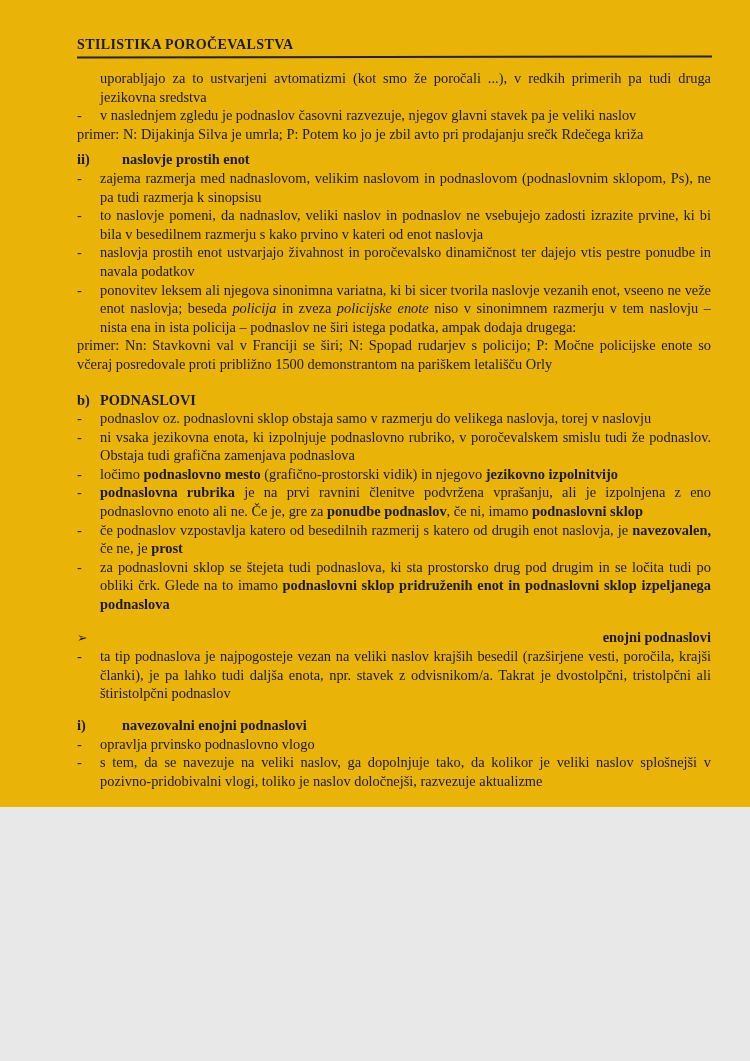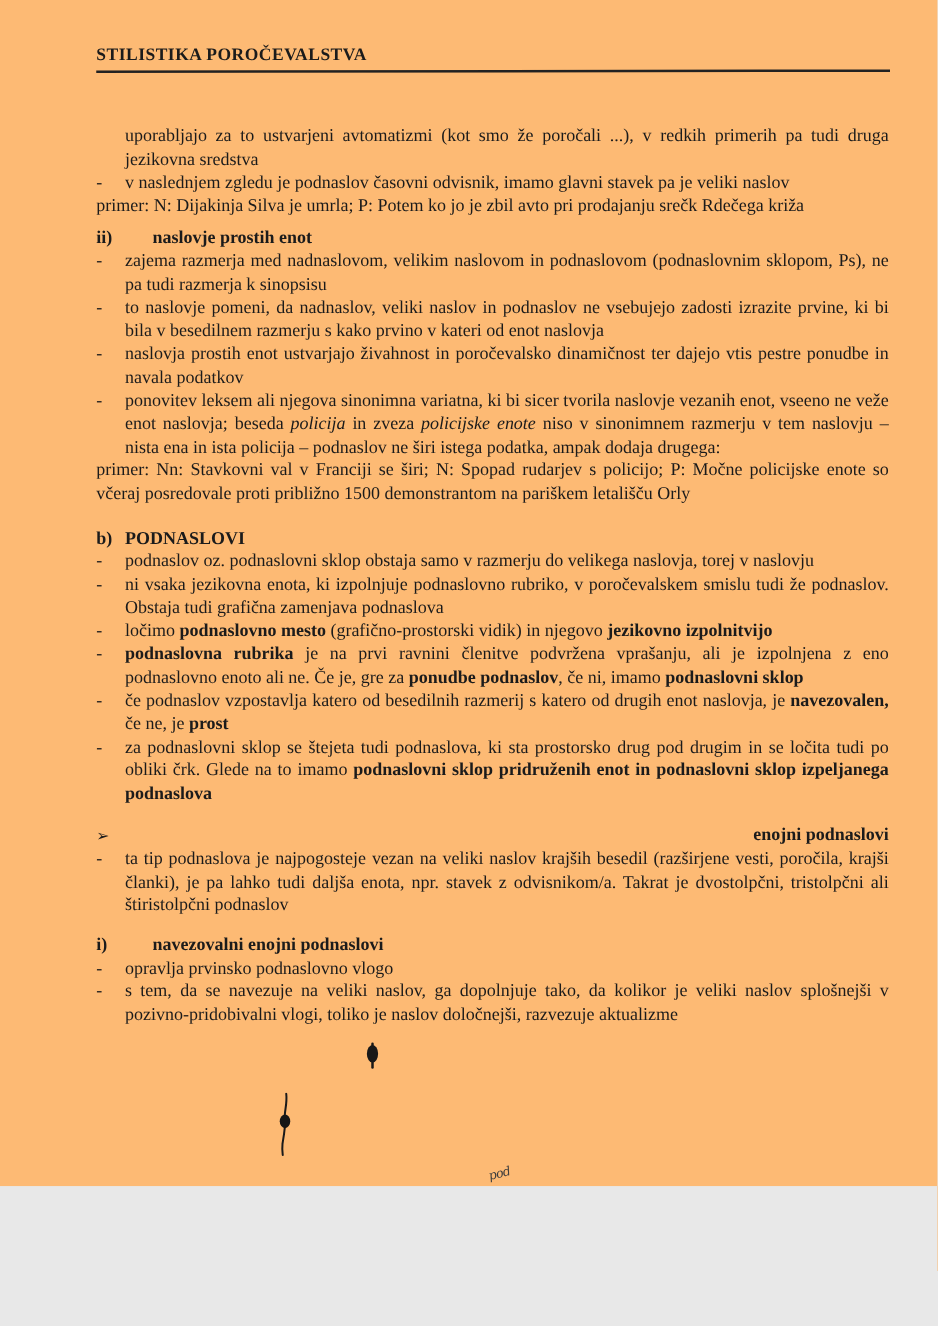--- a/index.html
+++ b/index.html
@@ -1,35 +1,35 @@
 <!DOCTYPE html>
 <html><head>
 <meta charset="utf-8">
 <style>
   html,body{margin:0;padding:0;background:#e8e8e8;}
   .page{
     position:relative;
-    width:750px;height:949px;
+    width:750px;height:807px;
     margin:0 auto;
-    background:#fdba74;
+    background:#eab308;
     font-family:"Liberation Serif", serif;
     color:#1b1b1b;
     overflow:hidden;
   }
   .header-title{
     position:absolute;left:77px;top:37px;
     font-weight:bold;font-size:14px;letter-spacing:0.4px;
     white-space:nowrap;
   }
   .header-rule{
     position:absolute;left:77px;top:56px;width:635px;height:2px;
     background:#222;transform:rotate(-0.08deg);
   }
   .content{
-    position:absolute;left:77px;top:100px;width:634px;
+    position:absolute;left:77px;top:69px;width:634px;
     font-size:14.4px;line-height:18.6px;
     text-align:justify;
   }
   .block{display:flex;align-items:flex-start;}
   .block .label{flex:0 0 23px;text-align:left;}
   .block.tab .label{flex:0 0 45px;}
   .block .btext{flex:1 1 auto;}
   .block.para .btext{margin-left:23px;}
   .block.heading{font-weight:bold;text-align:left;}
   .block.arrow .btext{font-weight:bold;text-align:right;}
@@ -70,21 +70,21 @@
 
   <div class="header-title">STILISTIKA POROČEVALSTVA</div>
   <div class="header-rule"></div>
 
   <div class="content">
       <div class="block para">
         <span class="btext"><span>uporabljajo za to ustvarjeni avtomatizmi (kot smo že poročali ...), v redkih primerih pa tudi druga jezikovna sredstva</span></span>
       </div>
       <div class="block bullet">
         <span class="label">-</span>
-        <span class="btext"><span>v naslednjem zgledu je podnaslov časovni odvisnik, imamo glavni stavek pa je veliki naslov</span></span>
+        <span class="btext"><span>v naslednjem zgledu je podnaslov časovni razvezuje, njegov glavni stavek pa je veliki naslov</span></span>
       </div>
       <div class="block primer">
         <span class="btext"><span>primer: N: Dijakinja Silva je umrla; P: Potem ko jo je zbil avto pri prodajanju srečk Rdečega križa</span></span>
       </div>
       <div class="block heading tab" style="margin-top: 7px;">
         <span class="label">ii)</span>
         <span class="btext"><span>naslovje prostih enot</span></span>
       </div>
       <div class="block bullet">
         <span class="label">-</span>

